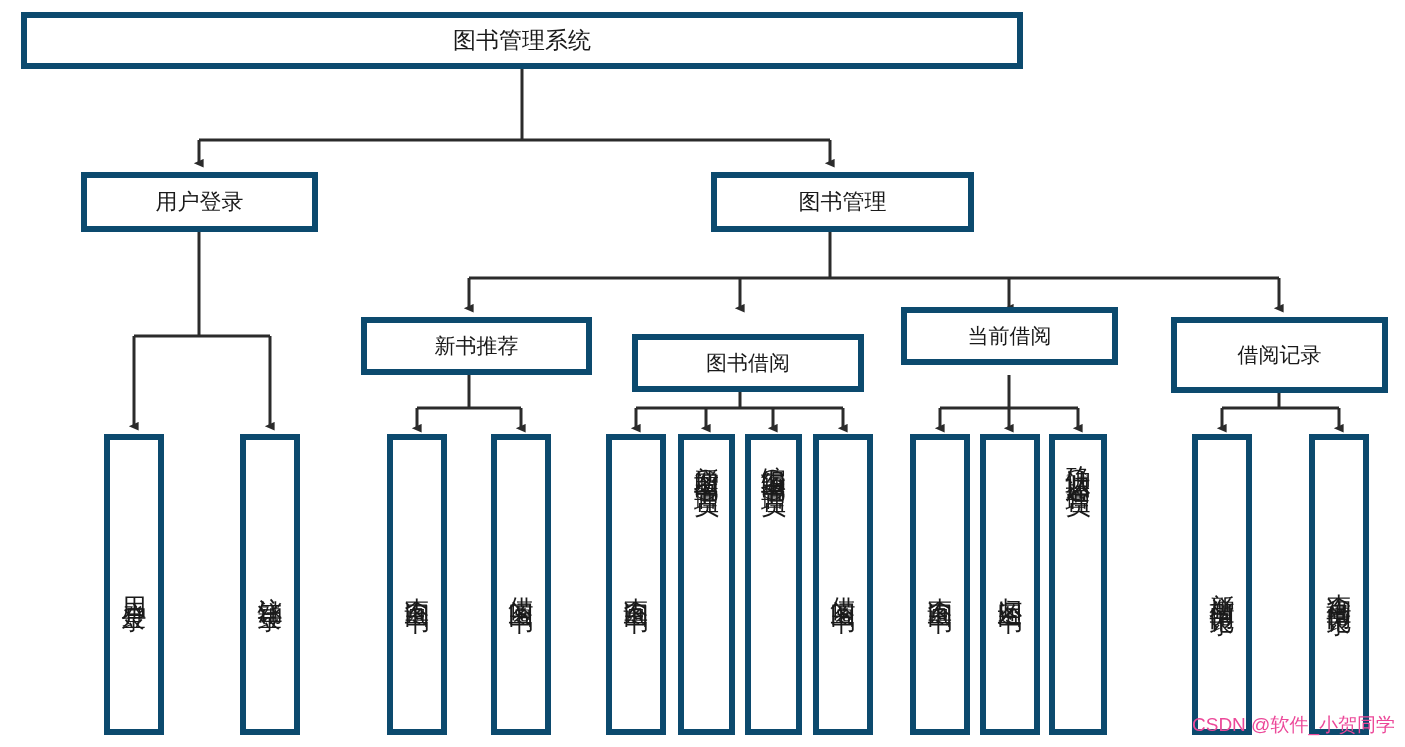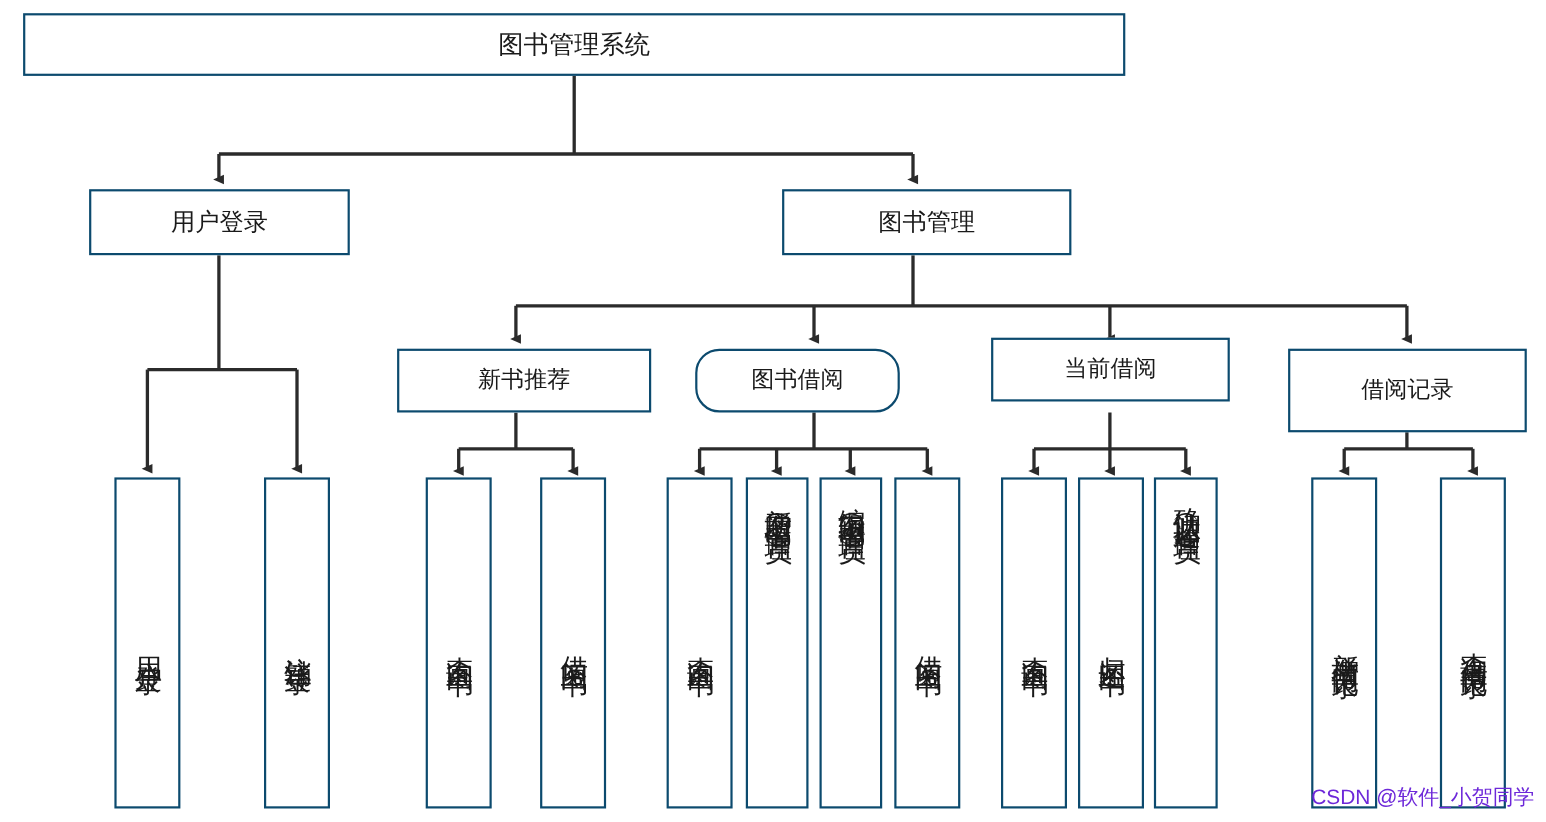--- a/index.html
+++ b/index.html
@@ -23,21 +23,21 @@
     left: 0;
     top: 0;
     width: 1405px;
     height: 747px;
     pointer-events: none;
   }
   .node {
     position: absolute;
     box-sizing: border-box;
     background: #ffffff;
-    border: 2px solid #0c4a6e;
+    border: 6px solid #0c4a6e;
     display: flex;
     align-items: center;
     justify-content: center;
     z-index: 2;
   }
   .node .label {
     color: #1a1a1a;
     line-height: 1.18;
     text-align: center;
     white-space: nowrap;
@@ -62,21 +62,21 @@
   }
   .node.leaf.centered {
     align-items: center;
     padding-top: 0;
   }
   .watermark {
     position: absolute;
     left: 1192px;
     top: 712px;
     font-size: 19px;
-    color: #6d28d9;
+    color: #ec4899;
     white-space: nowrap;
     z-index: 5;
   }
 </style>
 </head>
 <body>
 
 <div id="canvas">
 
   <svg class="wires" viewBox="0 0 1405 747">
@@ -136,21 +136,21 @@
   <div class="node lvl2" style="left:81px; top:172px; width:237px; height:60px;">
     <span class="label">用户登录</span>
   </div>
   <div class="node lvl2" style="left:711px; top:172px; width:263px; height:60px;">
     <span class="label">图书管理</span>
   </div>
 
   <div class="node lvl3" style="left:361px; top:317px; width:231px; height:58px;">
     <span class="label">新书推荐</span>
   </div>
-  <div class="node lvl3" style="left:632px; top:317px; width:186px; height:58px;border-radius:22px;">
+  <div class="node lvl3" style="left:632px; top:334px; width:232px; height:58px;">
     <span class="label">图书借阅</span>
   </div>
   <div class="node lvl3" style="left:901px; top:307px; width:217px; height:58px;">
     <span class="label">当前借阅</span>
   </div>
   <div class="node lvl3" style="left:1171px; top:317px; width:217px; height:76px;">
     <span class="label">借阅记录</span>
   </div>
 
   <div class="node leaf centered" style="left:104px; top:434px; width:60px; height:301px;">

